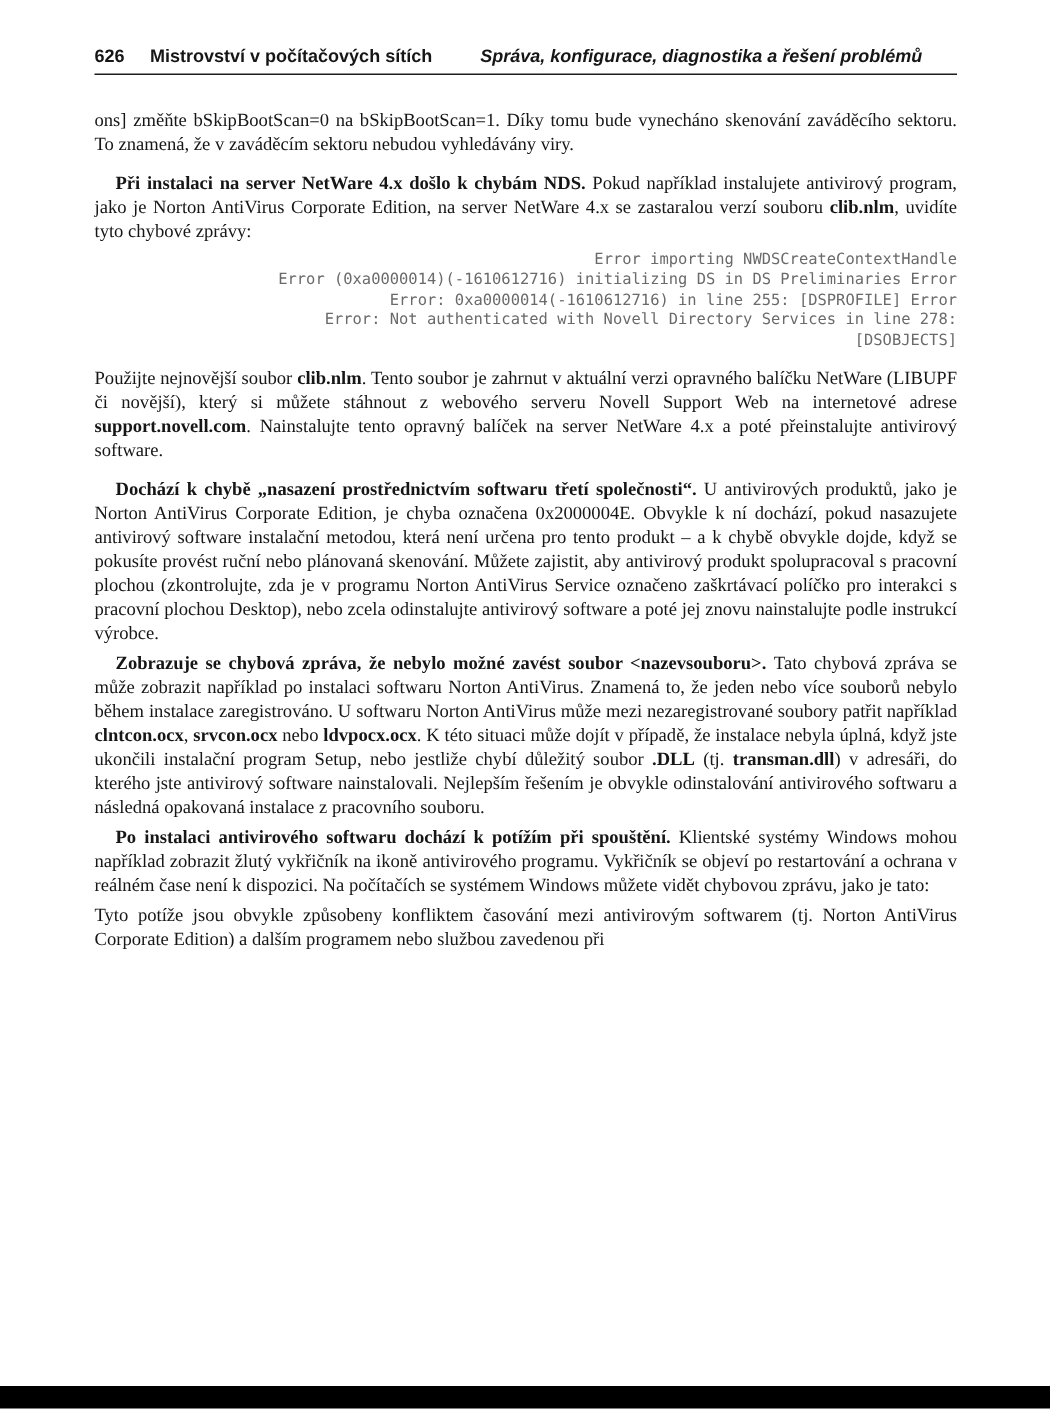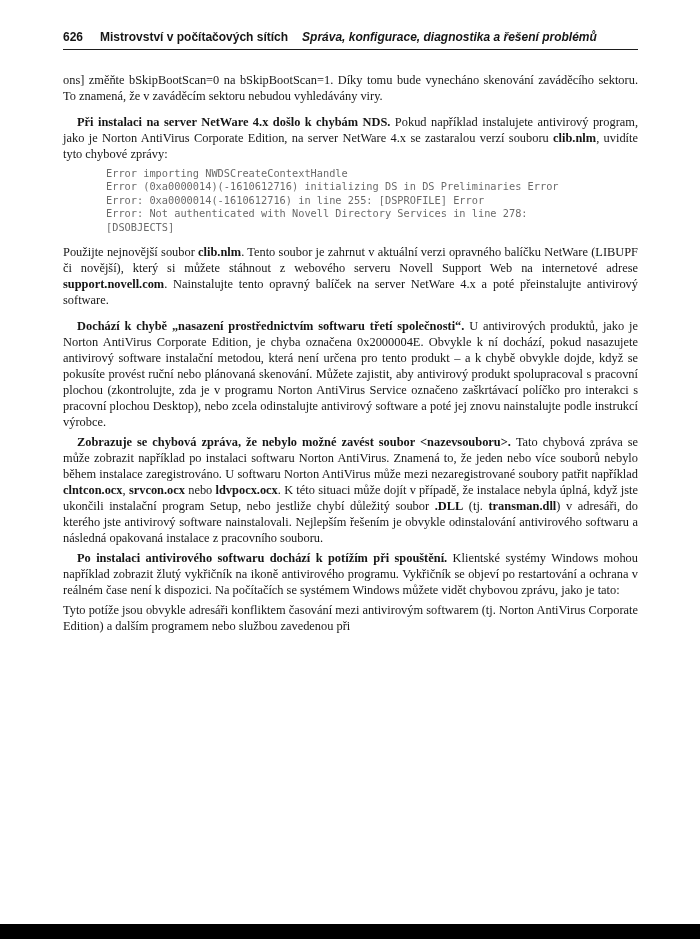--- a/index.html
+++ b/index.html
@@ -4,38 +4,38 @@
 <style>
   html,body{margin:0;padding:0;}
   body{
     width:700px;height:944px;background:#ffffff;position:relative;overflow:hidden;
     font-family:"Liberation Serif",serif;color:#161616;
   }
   .page{padding:30px 62px 0 63px;}
   .running-head{display:flex;align-items:flex-end;font-family:"Liberation Sans",sans-serif;
     font-weight:bold;font-size:12px;white-space:nowrap;}
   .page-num{margin-right:17px;}
-  .book-title{margin-right:14px;}
+  .book-title{margin-right:32px;}
   .chapter-title{font-style:italic;}
   .head-rule{border:none;border-top:1.6px solid #1d1d1d;margin:5px 0 0 0;}
   .body-text{font-size:12.4px;line-height:16px;text-align:justify;}
   p.para{margin:0 0 10px 0;}
   p.lead{text-indent:14px;margin-bottom:4px;}
   p.intro{margin:22px 0 10px 0;}
   p.last{margin-bottom:0;}
   .label-row{margin:11px 0 9px 0;}
   .problem-label{
     display:inline-block;background:#0c0c0c;color:#ffffff;
     font-family:"Liberation Sans",sans-serif;font-weight:bold;font-size:10.6px;
     padding:2px 8px 3px 8px;letter-spacing:.3px;
   }
   pre.code{
     font-family:"DejaVu Sans Mono","Liberation Mono",monospace;
     font-size:10.3px;line-height:13.4px;color:#6a6a6a;
-    margin:5px 0 10px 43px;white-space:pre-wrap;text-align:left;
+    margin:5px 0 10px 26px;white-space:pre-wrap;text-align:right;
   }
   .b{font-weight:bold;}
   .scan-bar{position:absolute;left:0;right:0;bottom:5px;height:15px;background:#000;}
 </style>
 </head>
 <body>
 
 <div class="page">
 
   <div class="running-head">
@@ -62,19 +62,19 @@
     <div>
       <p class="para lead"><span class="b">Dochází k chybě „nasazení prostřednictvím softwaru třetí společnosti“. </span><span>U antivirových produktů, jako je Norton AntiVirus Corporate Edition, je chyba označena 0x2000004E. Obvykle k ní dochází, pokud nasazujete antivirový software instalační metodou, která není určena pro tento produkt – a k chybě obvykle dojde, když se pokusíte provést ruční nebo plánovaná skenování. Můžete zajistit, aby antivirový produkt spolupracoval s pracovní plochou (zkontrolujte, zda je v programu Norton AntiVirus Service označeno zaškrtávací políčko pro interakci s pracovní plochou Desktop), nebo zcela odinstalujte antivirový software a poté jej znovu nainstalujte podle instrukcí výrobce.</span></p>
     </div>
 
     <div>
       <p class="para lead"><span class="b">Zobrazuje se chybová zpráva, že nebylo možné zavést soubor &lt;nazevsouboru&gt;. </span><span>Tato chybová zpráva se může zobrazit například po instalaci softwaru Norton AntiVirus. Znamená to, že jeden nebo více souborů nebylo během instalace zaregistrováno. U softwaru Norton AntiVirus může mezi nezaregistrované soubory patřit například </span><span class="b">clntcon.ocx</span><span>, </span><span class="b">srvcon.ocx</span><span> nebo </span><span class="b">ldvpocx.ocx</span><span>. K této situaci může dojít v případě, že instalace nebyla úplná, když jste ukončili instalační program Setup, nebo jestliže chybí důležitý soubor </span><span class="b">.DLL</span><span> (tj. </span><span class="b">transman.dll</span><span>) v adresáři, do kterého jste antivirový software nainstalovali. Nejlepším řešením je obvykle odinstalování antivirového softwaru a následná opakovaná instalace z pracovního souboru.</span></p>
     </div>
 
     <div>
       <p class="para lead"><span class="b">Po instalaci antivirového softwaru dochází k potížím při spouštění. </span><span>Klientské systémy Windows mohou například zobrazit žlutý vykřičník na ikoně antivirového programu. Vykřičník se objeví po restartování a ochrana v reálném čase není k dispozici. Na počítačích se systémem Windows můžete vidět chybovou zprávu, jako je tato:</span></p>
-      <p class="para last"><span>Tyto potíže jsou obvykle adresáři konfliktem časování mezi antivirovým softwarem (tj. Norton AntiVirus Corporate Edition) a dalším programem nebo službou zavedenou při</span></p>
+      <p class="para last"><span>Tyto potíže jsou obvykle způsobeny konfliktem časování mezi antivirovým softwarem (tj. Norton AntiVirus Corporate Edition) a dalším programem nebo službou zavedenou při</span></p>
     </div>
 
   </div>
 </div>
 
 <div class="scan-bar"></div>
 
 </body></html>

